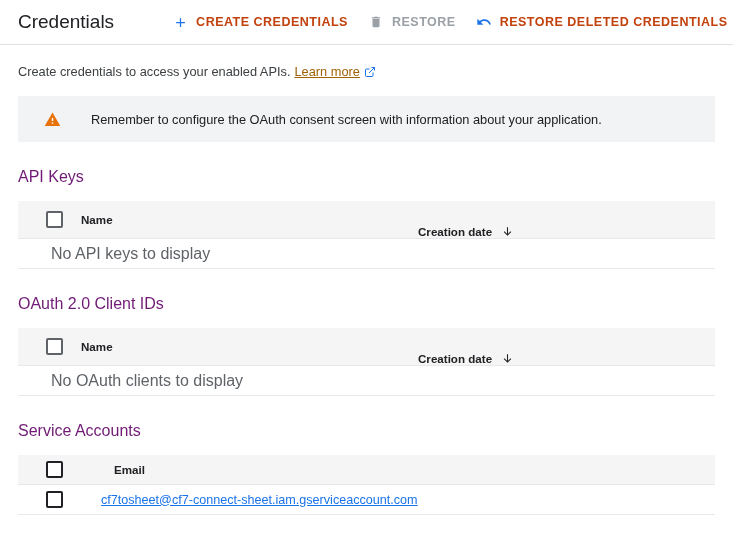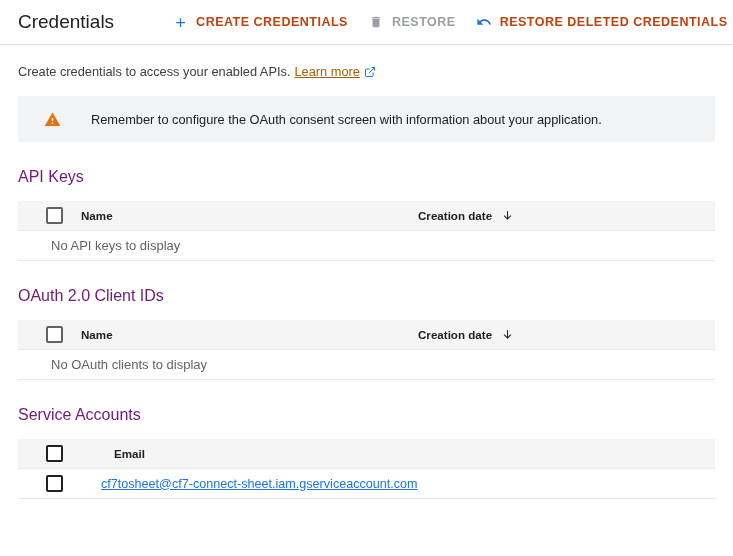--- a/index.html
+++ b/index.html
@@ -170,25 +170,26 @@
     border-radius: 2px;
     box-sizing: content-box;
     cursor: pointer;
     background: #fff;
   }
   .chk.dark { border-color: #202124; }
   .sortwrap {
     display: inline-flex;
     gap: 9px;
     cursor: pointer;
+    margin-top: 24px;
   }
   .arrow-dn { display: inline-flex; }
   .empty-cell {
     color: #5f6368;
-    font-size: 13px;
+    font-size: 16px;
     padding-left: 33px;
   }
   .email-link {
     color: #1a73e8;
     text-decoration: underline;
     font-size: 12.6px;
     cursor: pointer;
     padding-left: 33px;
     display: inline-block;
   }

